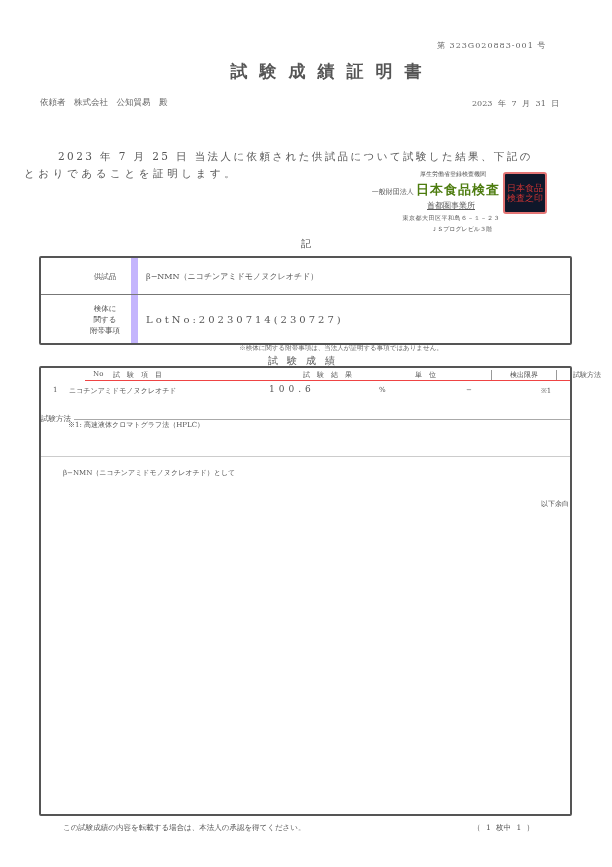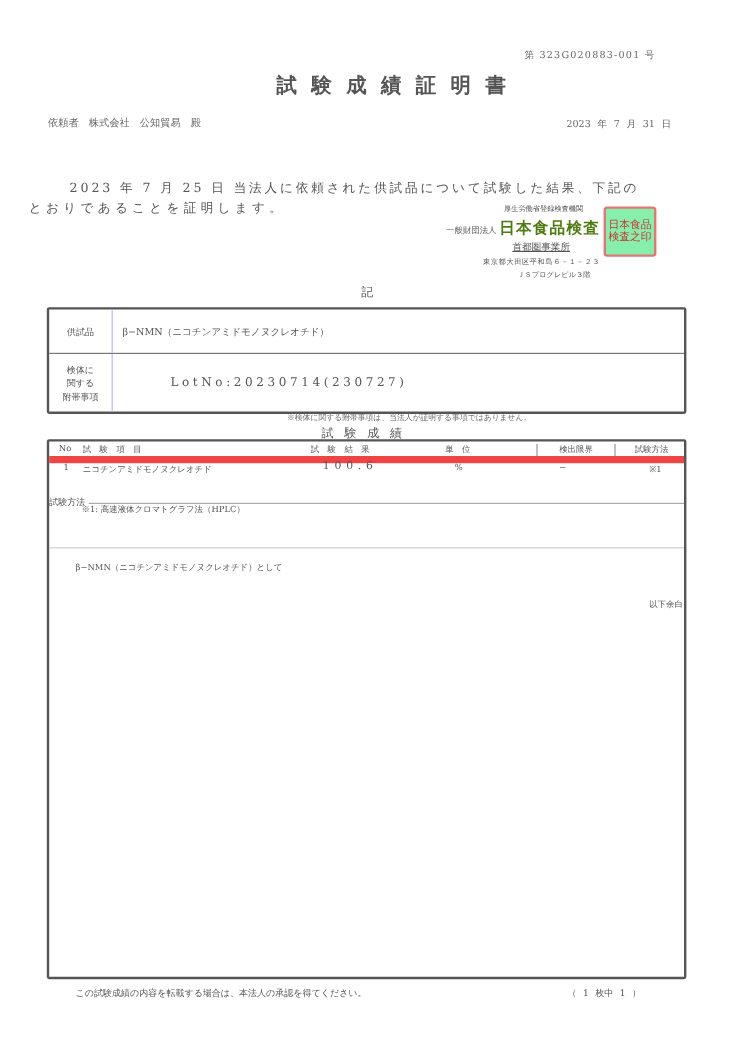--- a/index.html
+++ b/index.html
@@ -17,43 +17,43 @@
   .body2 { top: 167px; left: 24px; font-size: 10.5px; letter-spacing: 3.6px; color: #555; }
   .org { top: 170px; left: 360px; width: 140px; text-align: right; color: #555; }
   .org .l1 { font-size: 6px; margin-right: 14px; }
   .org .l2 { font-size: 7px; margin-top: 2px; }
   .org .l2 b { font-size: 13px; font-weight: bold; color: #4d7c0f; letter-spacing: 1px; }
   .org .l3 { font-size: 8px; margin-top: 1px; margin-right: 25px; text-decoration: underline; }
   .org .l4 { font-size: 6px; margin-top: 3px; letter-spacing: 0.5px; }
   .org .l5 { font-size: 6px; margin-top: 2px; margin-right: 8px; }
   .stamp {
     top: 172px; left: 503px; width: 44px; height: 42px;
-    background: #86efac; border: 2px solid #e37575; border-radius: 3px; box-sizing: border-box;
+    background: #0f172a; border: 2px solid #e37575; border-radius: 3px; box-sizing: border-box;
     display: flex; flex-wrap: wrap; align-content: center; justify-content: center;
     color: #c33; font-size: 9px; line-height: 10px; text-align: center; overflow: hidden;
   }
   .ki { top: 237px; left: 0; width: 612px; text-align: center; font-size: 10px; color: #555; }
   .box1 {
     top: 256px; left: 39px; width: 533px; height: 89px; box-sizing: border-box;
     border: 2px solid #555; border-radius: 2px;
   }
   .box1 .row { position: absolute; left: 0; right: 0; display: flex; }
   .box1 .row1 { top: 0; height: 36px; border-bottom: 1px solid #777; }
-  .box1 .row2 { top: 37px; height: 48px; gap: 40px; }
-  .box1 .lbl { width: 52px; border-right: 1px solid #c4b5fd; display: flex; align-items: center; justify-content: center; text-align: center; font-size: 7.5px; line-height: 11px; color: #555; }
+  .box1 .row2 { top: 37px; height: 48px; }
+  .box1 .lbl { width: 52px; border-right: 7px solid #c4b5fd; display: flex; align-items: center; justify-content: center; text-align: center; font-size: 7.5px; line-height: 11px; color: #555; padding-left: 38px; }
   .box1 .val { flex: 1; display: flex; align-items: center; padding-left: 8px; font-size: 8px; color: #555; }
   .box1 .val.lot { font-size: 10px; letter-spacing: 3px; }
   .note1 { top: 344px; left: 0; width: 612px; text-align: center; font-size: 6.5px; color: #666; padding-left: 70px; box-sizing: border-box; }
   .results-title { top: 354px; left: 0; width: 612px; text-align: center; font-size: 10px; letter-spacing: 9px; color: #555; }
   .box2 {
     top: 366px; left: 39px; width: 533px; height: 450px; box-sizing: border-box;
     border: 2px solid #555; border-radius: 2px;
   }
   .thead, .trow { position: absolute; left: 0; right: 0; font-size: 7px; color: #555; }
-  .thead { top: 0; height: 12px; border-bottom: 6px solid #ef4444; }
+  .thead { top: 0; height: 12px; border-bottom: 1px solid #ef4444; margin-left: 44px; }
   .trow { top: 16px; height: 16px; }
   .c { position: absolute; top: 2px; white-space: nowrap; }
   .thead .bracket { border-left: 1px solid #999; border-right: 1px solid #999; padding: 0 18px; }
   .methods-hdr { top: 46px; left: 0; right: 0; position: absolute; font-size: 7.5px; color: #555; display: flex; align-items: center; }
   .methods-hdr .line { flex: 1; border-top: 1px solid #aaa; margin-left: 3px; }
   .method-item { position: absolute; top: 52px; left: 27px; font-size: 7px; color: #555; }
   .divider { position: absolute; top: 88px; left: 0; right: 0; border-top: 1px solid #ccc; }
   .basis { position: absolute; top: 100px; left: 22px; font-size: 7px; color: #555; }
   .end-mark { position: absolute; top: 131px; right: 1px; font-size: 7px; color: #555; }
   .footer { top: 823px; left: 63px; font-size: 7.5px; color: #555; }

